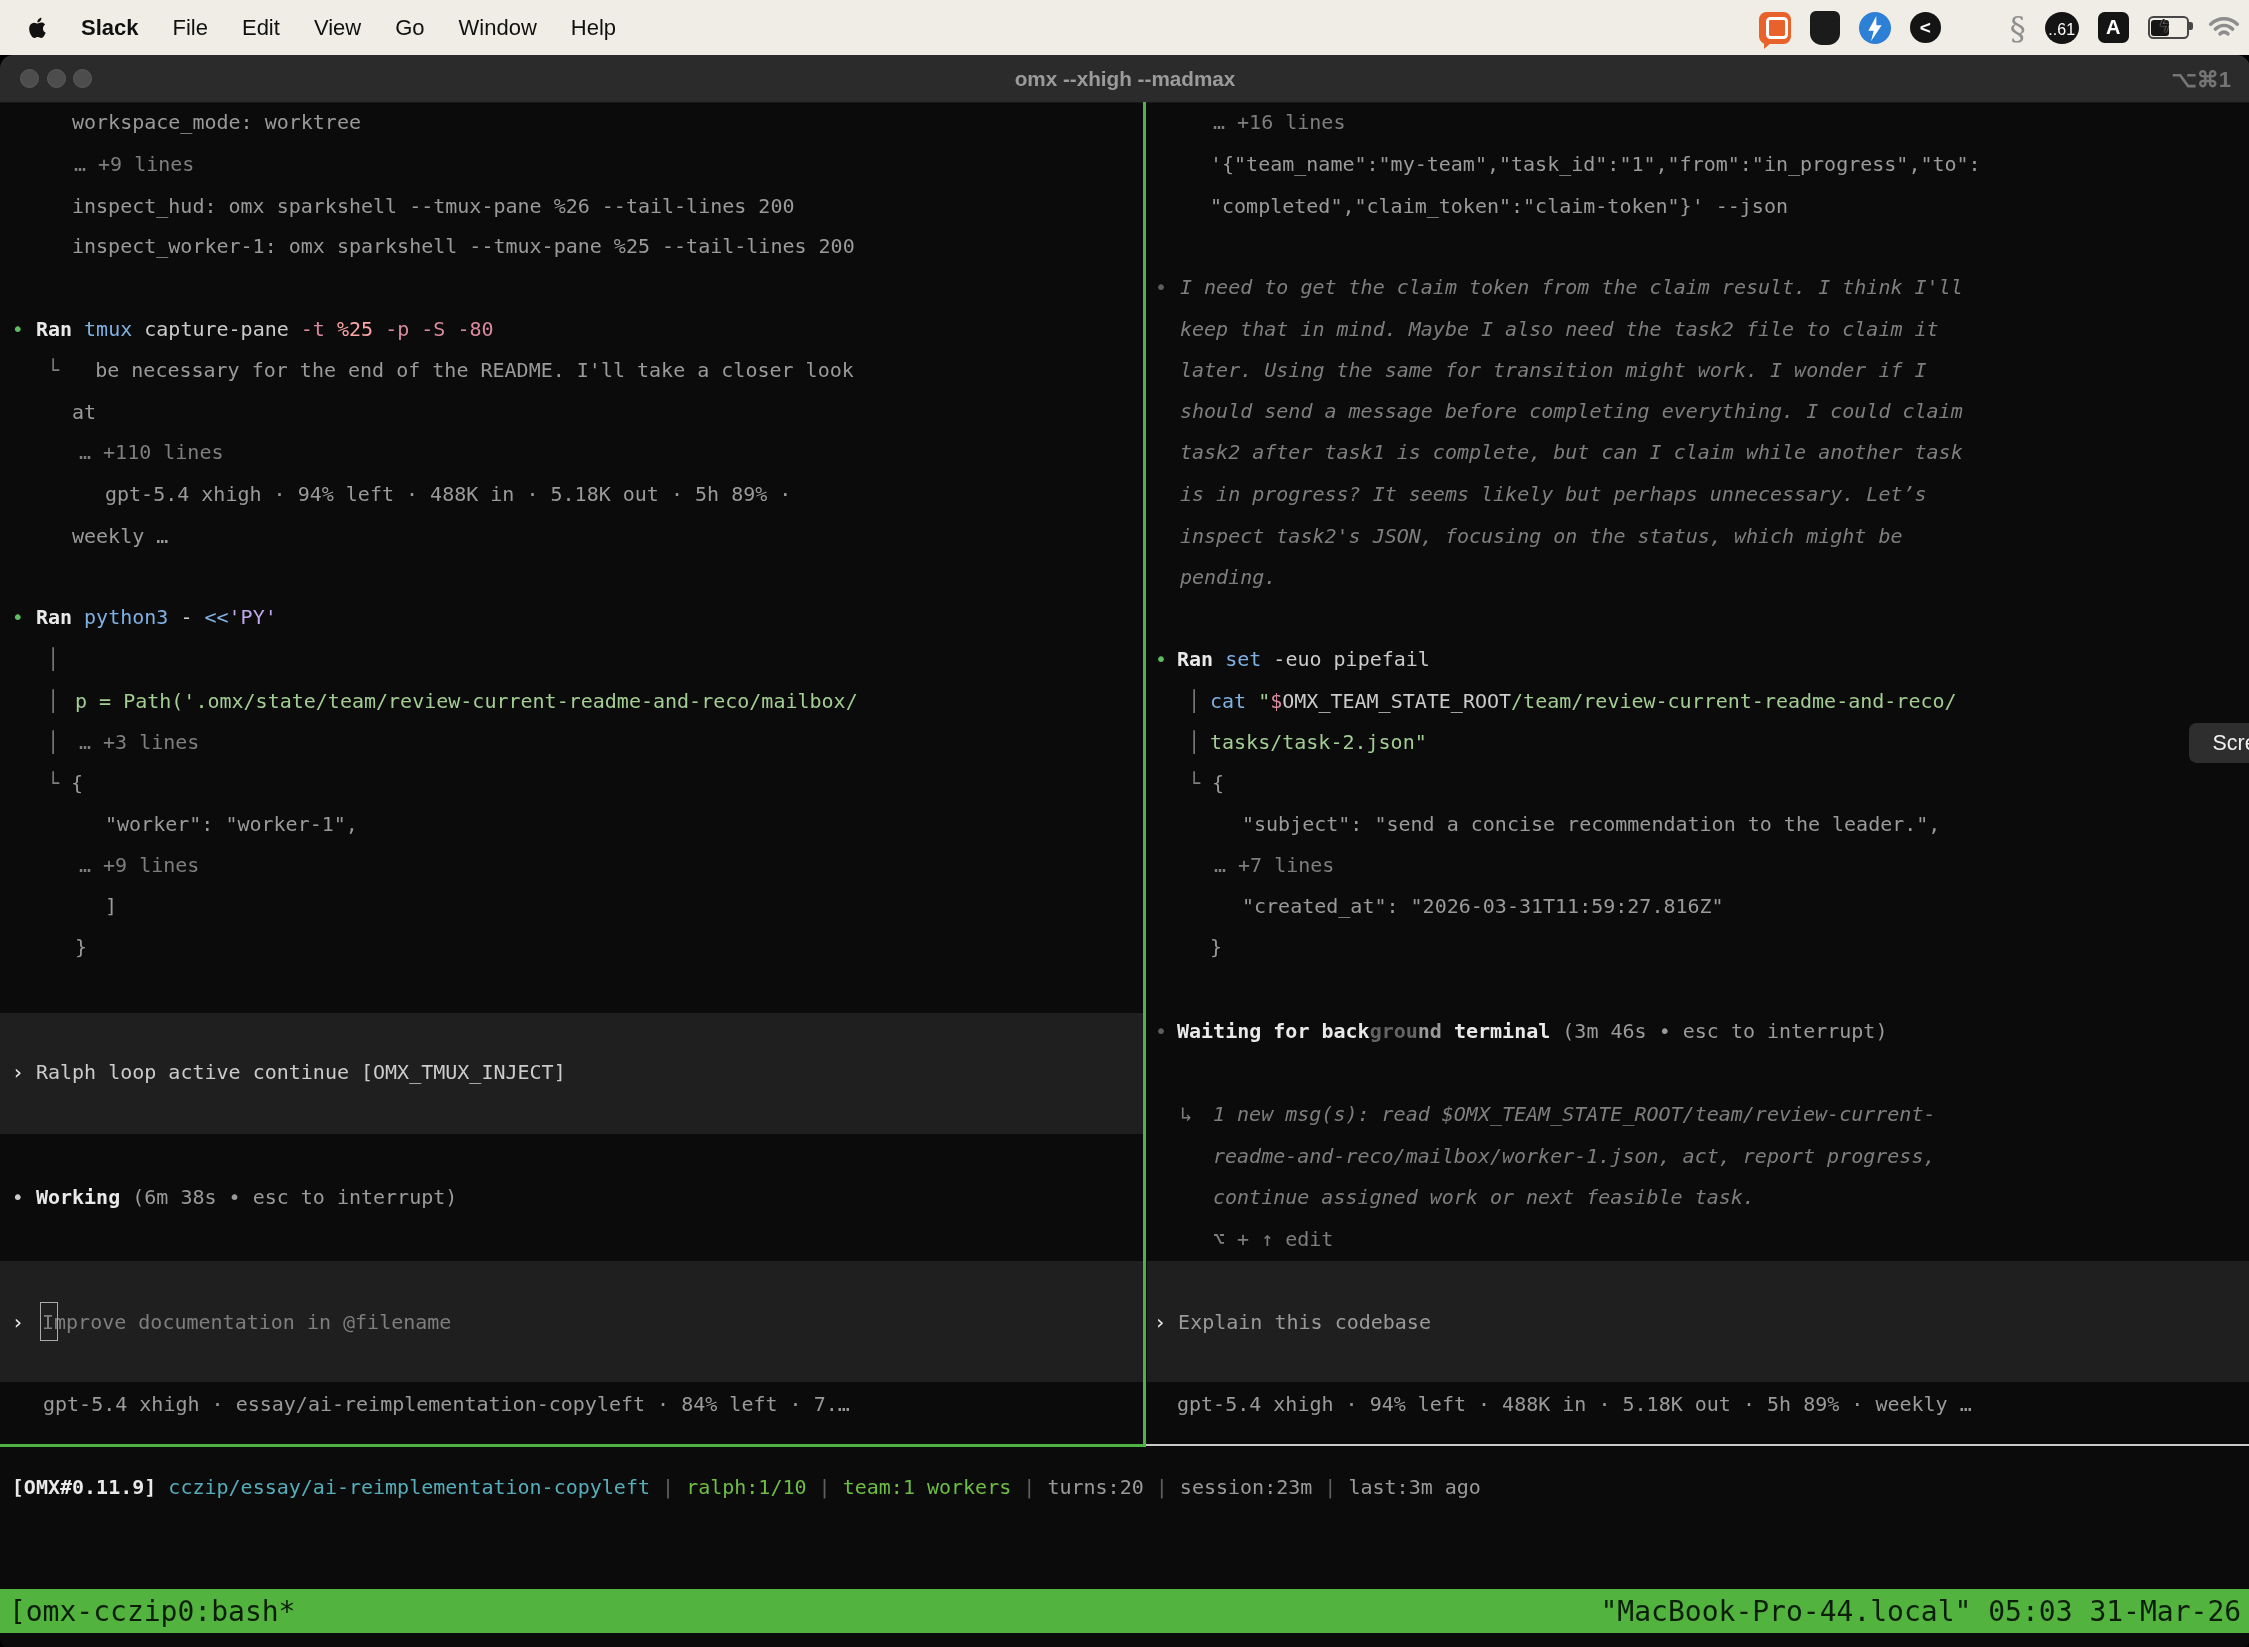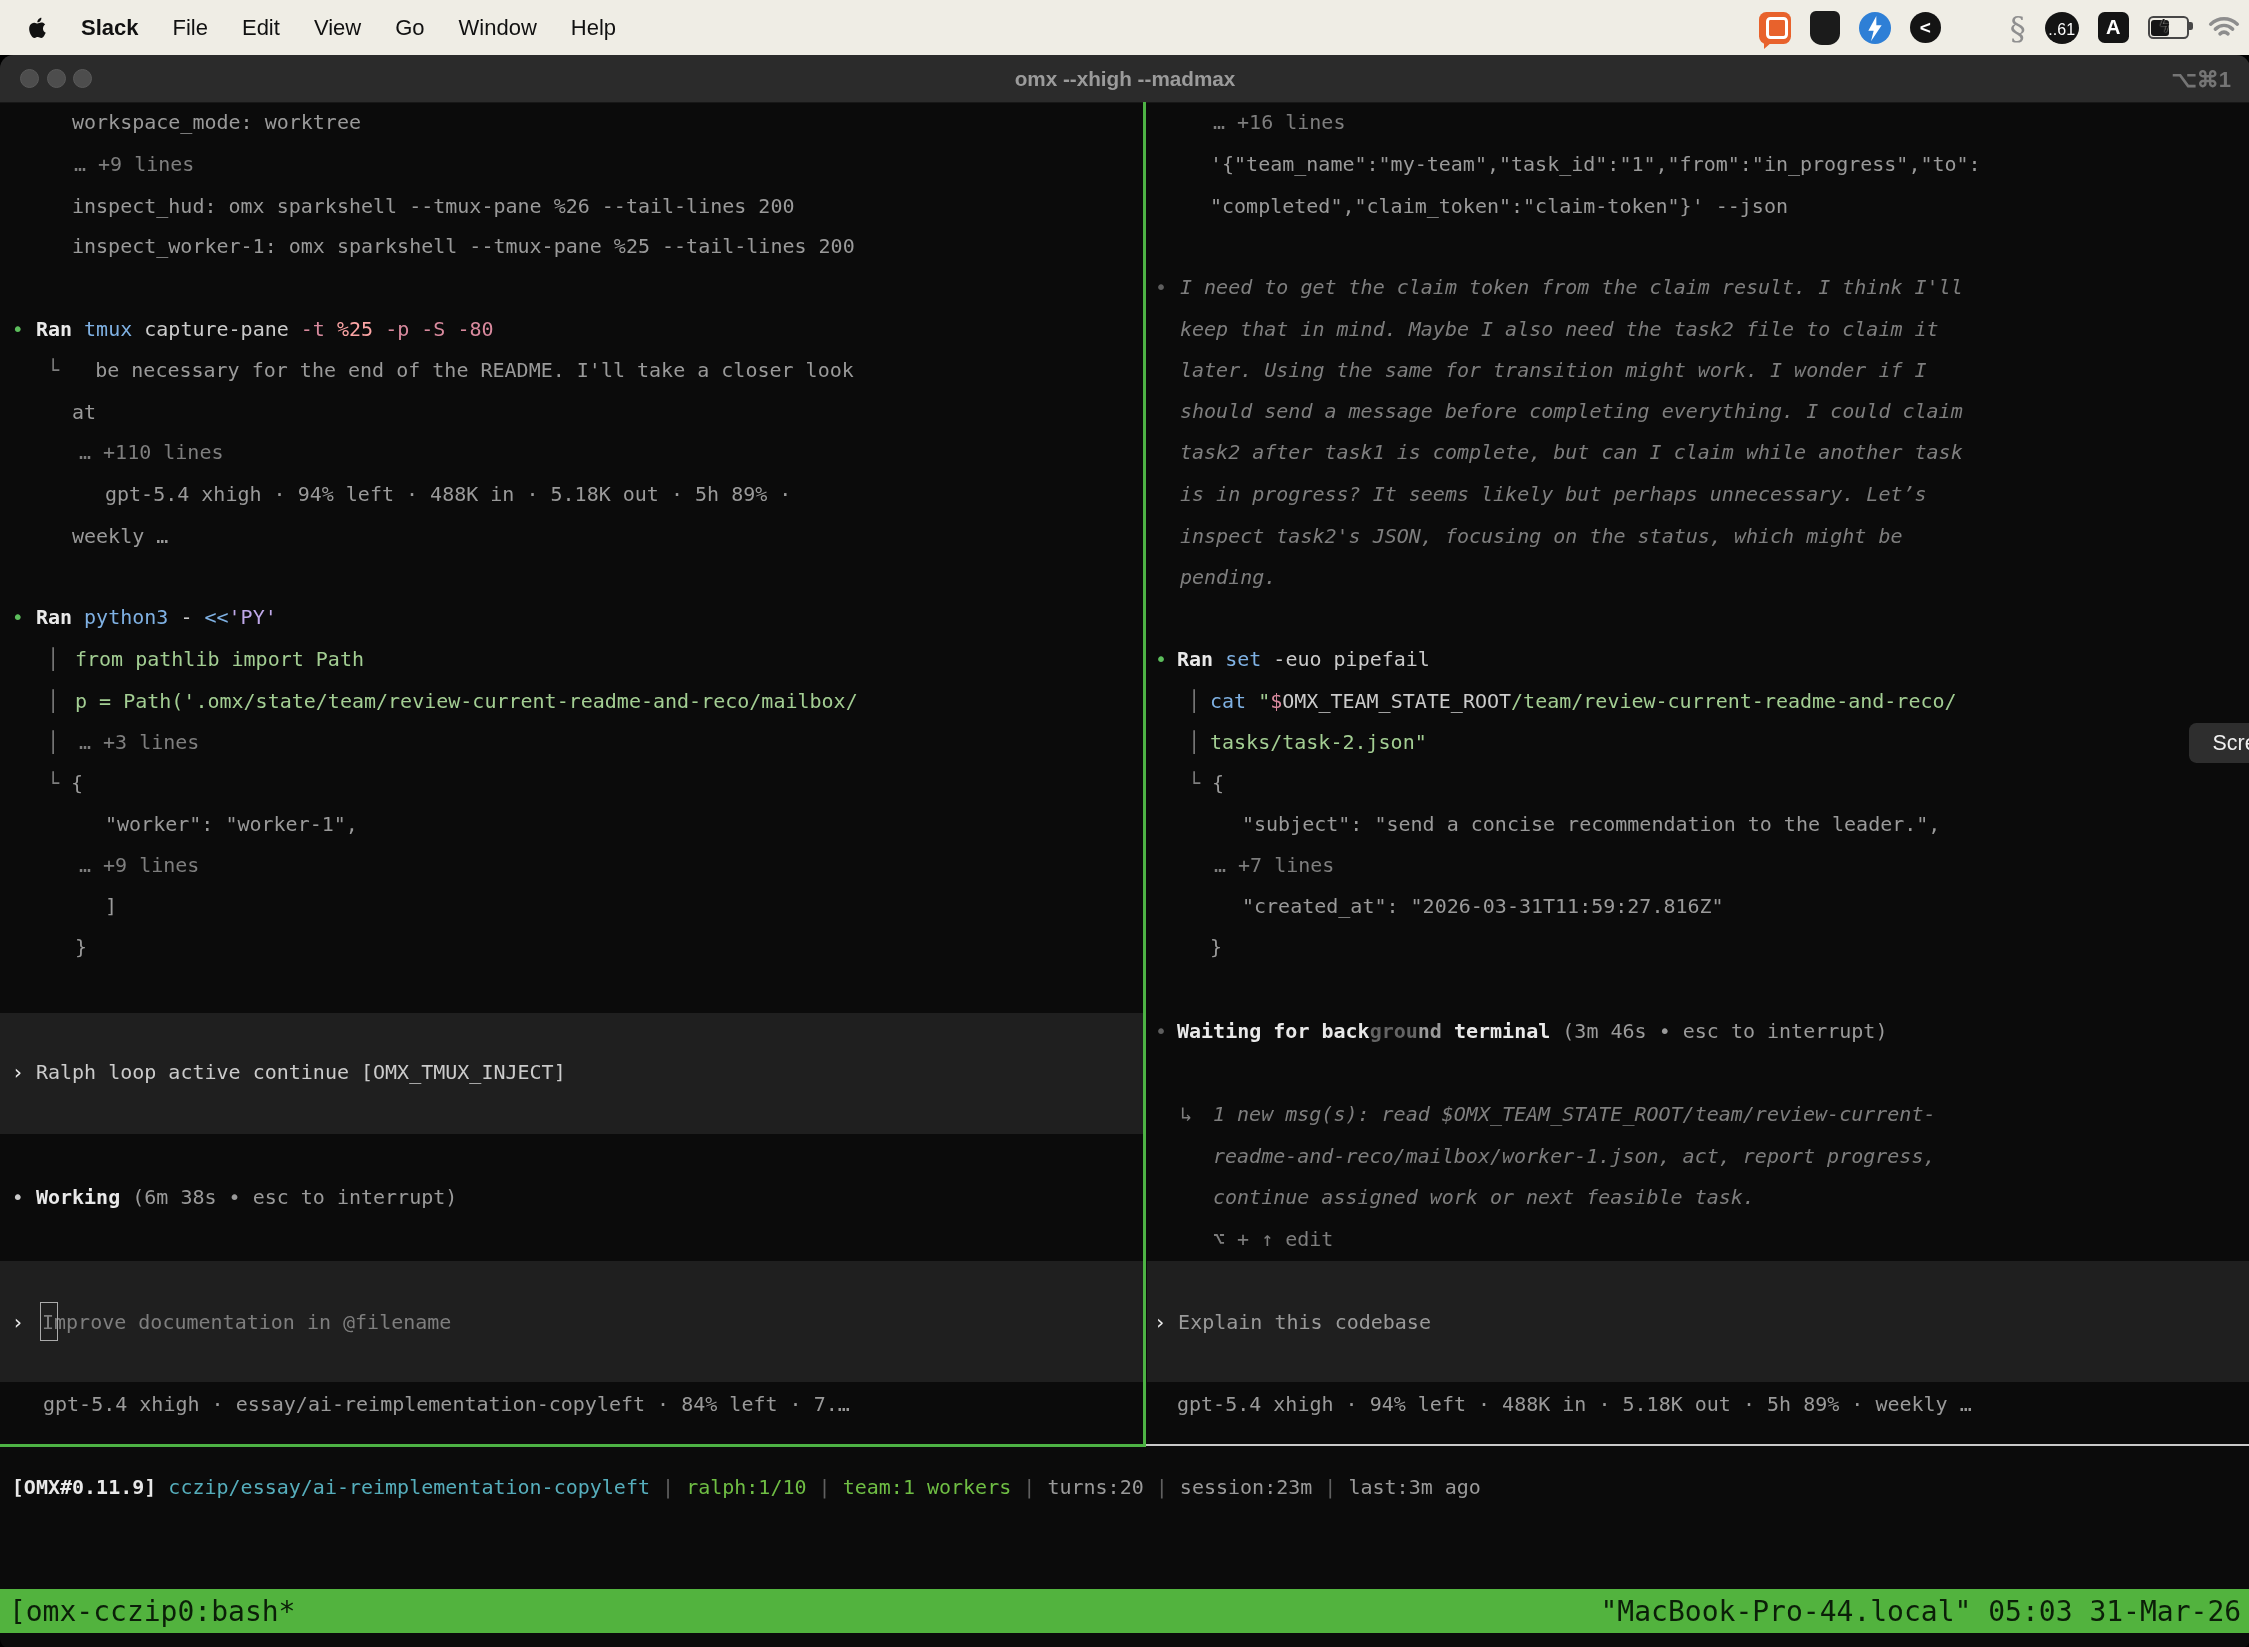--- a/index.html
+++ b/index.html
@@ -163,21 +163,20 @@
       <div class="tl" style="left: 72px; top: 185px; text-align: center;"><span class="g">inspect_hud: omx sparkshell --tmux-pane %26 --tail-lines 200</span></div>
       <div class="tl" style="left: 72px; top: 225px;"><span class="g">inspect_worker-1: omx sparkshell --tmux-pane %25 --tail-lines 200</span></div>
       <div class="tl" style="left: 11.8px; top: 308px;"><span class="bt">• </span><span class="wb">Ran </span><span class="b">tmux </span><span class="lg">capture-pane </span><span class="pk">-t </span><span class="or">%25 </span><span class="pk">-p </span><span class="pk">-S </span><span class="pk">-80</span></div>
       <div class="tl" style="left: 47px; top: 349px;"><span class="d">└   </span><span class="g">be necessary for the end of the README. I'll take a closer look</span></div>
       <div class="tl" style="left: 72px; top: 391px;"><span class="g">at</span></div>
       <div class="tl" style="left: 79px; top: 431px;"><span class="d">… +110 lines</span></div>
       <div class="tl" style="left: 105px; top: 473px;"><span class="g">gpt-5.4 xhigh · 94% left · 488K in · 5.18K out · 5h 89% ·</span></div>
       <div class="tl" style="left: 72px; top: 515px;"><span class="g">weekly …</span></div>
       <div class="tl" style="left: 11.8px; top: 596px;"><span class="bt">• </span><span class="wb">Ran </span><span class="b">python3 </span><span class="lg">- </span><span class="b">&lt;&lt;</span><span class="pu">'PY'</span></div>
       <div class="tl" style="left: 47px; top: 638px;"><span class="d">│</span></div>
-      <div class="tl" style="left: 75px; top: 638px;"><span class="gr">from pathlib import Path</span></div>
       <div class="tl" style="left: 47px; top: 680px;"><span class="d">│</span></div>
       <div class="tl" style="left: 75px; top: 680px;"><span class="gr">p = Path('.omx/state/team/review-current-readme-and-reco/mailbox/</span></div>
       <div class="tl" style="left: 47px; top: 721px;"><span class="d">│</span></div>
       <div class="tl" style="left: 79px; top: 721px;"><span class="d">… +3 lines</span></div>
       <div class="tl" style="left: 47px; top: 762px;"><span class="d">└ </span><span class="g">{</span></div>
       <div class="tl" style="left: 105px; top: 803px;"><span class="g">"worker": "worker-1",</span></div>
       <div class="tl" style="left: 79px; top: 844px;"><span class="d">… +9 lines</span></div>
       <div class="tl" style="left: 105px; top: 885px;"><span class="g">]</span></div>
       <div class="tl" style="left: 75px; top: 926px;"><span class="g">}</span></div>
       <div class="tl" style="left: 11.8px; top: 1051px;"><span class="w">› </span><span class="lg">Ralph loop active continue [OMX_TMUX_INJECT]</span></div>

